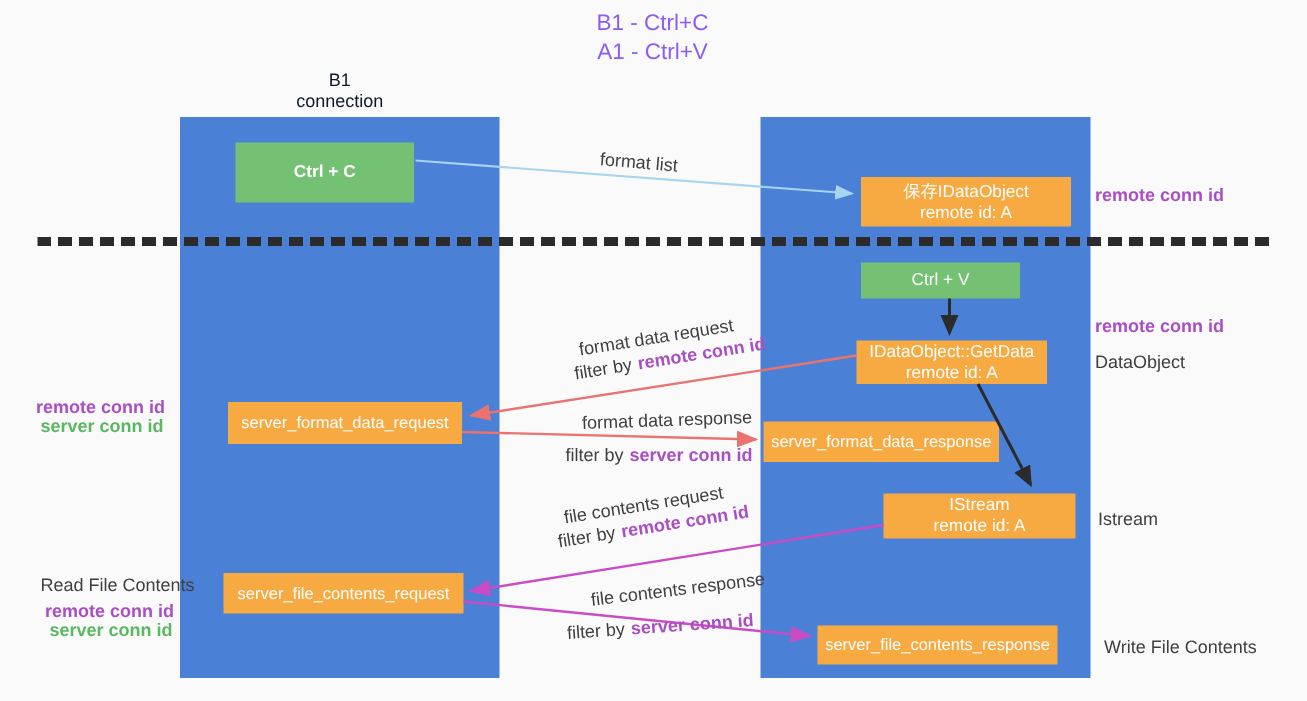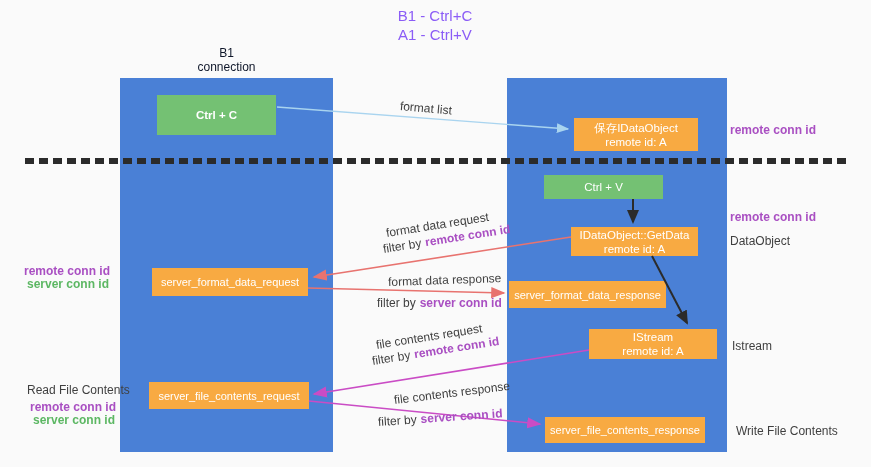--- a/index.html
+++ b/index.html
@@ -37,22 +37,22 @@
     position:absolute; display:flex; flex-direction:column;
     align-items:center; justify-content:center;
     color:#ffffff; font-size:11.5px; line-height:14px;
     text-align:center; white-space:nowrap;
   }
   .node.orange { background:#f8aa42; }
   .node.green  { background:#74c173; }
   .node.sm { font-size:11px; }
 
   .n-ctrlc   { left:157px; top:95px;  width:119px; height:40px;font-weight:bold; }
-  .n-saveobj { left:574px; top:118px; width:124px; height:33px; }
-  .n-ctrlv   { left:544px; top:175px; width:119px; height:24px; }
+  .n-saveobj { left:574px; top:118px; width:140px; height:33px; }
+  .n-ctrlv   { left:574px; top:175px; width:106px; height:24px; }
   .n-getdata { left:571px; top:227px; width:127px; height:29px; }
   .n-freq    { left:152px; top:268px; width:156px; height:28px; }
   .n-fres    { left:509px; top:281px; width:157px; height:27px; }
   .n-istream { left:589px; top:329px; width:128px; height:30px; }
   .n-creq    { left:149px; top:382px; width:160px; height:27px; }
   .n-cres    { left:545px; top:417px; width:160px; height:26px; }
 
   .lbl {
     position:absolute; font-size:12px; color:#3f3f3f; white-space:nowrap;
     transform-origin:left center;

